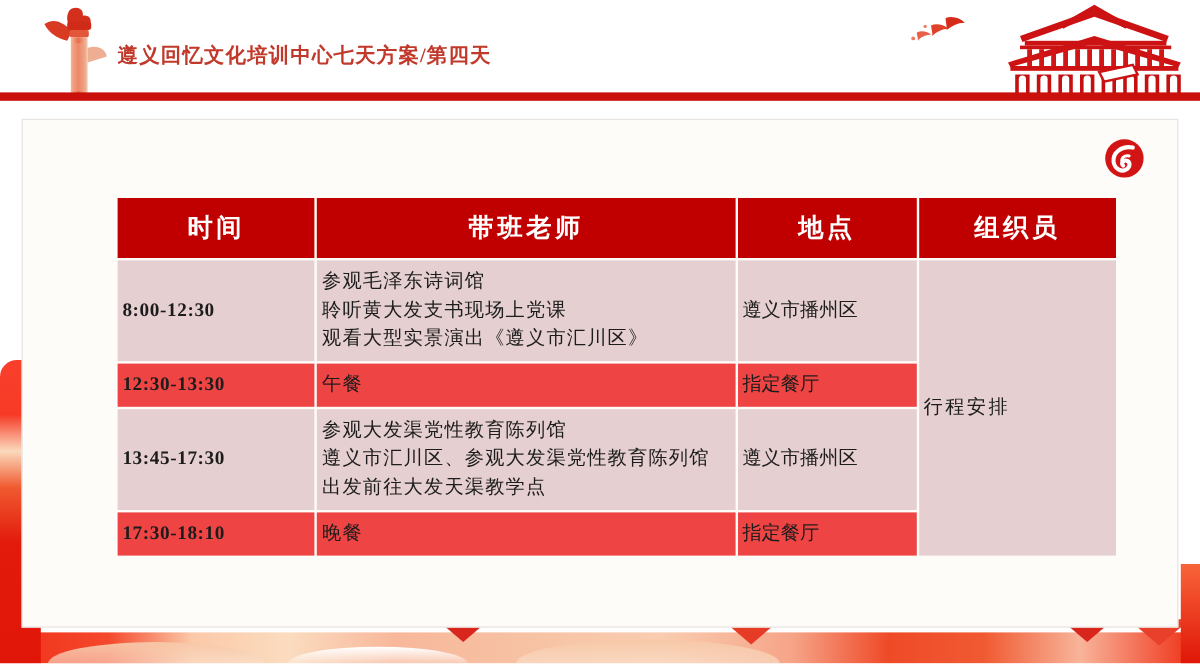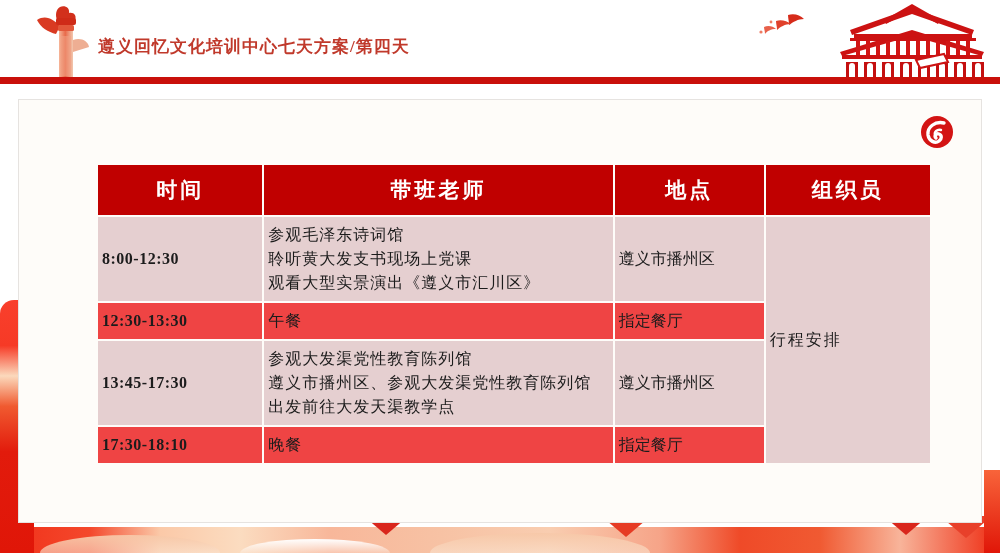--- a/index.html
+++ b/index.html
@@ -315,21 +315,21 @@
           <td class="time">12:30-13:30</td>
           <td>
             <span class="itin-line">午餐</span>
           </td>
           <td>指定餐厅</td>
         </tr>
         <tr class="dark">
           <td class="time">13:45-17:30</td>
           <td>
             <span class="itin-line">参观大发渠党性教育陈列馆</span>
-            <span class="itin-line">遵义市播州区、参观大发渠党性教育陈列馆</span>
+            <span class="itin-line">遵义市汇川区、参观大发渠党性教育陈列馆</span>
             <span class="itin-line">出发前往大发天渠教学点</span>
           </td>
           <td>遵义市播州区</td>
         </tr>
         <tr class="light">
           <td class="time">17:30-18:10</td>
           <td>
             <span class="itin-line">晚餐</span>
           </td>
           <td>指定餐厅</td>

